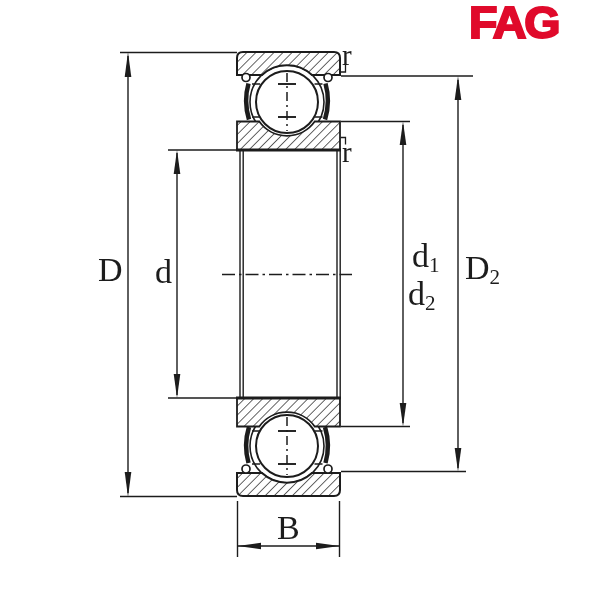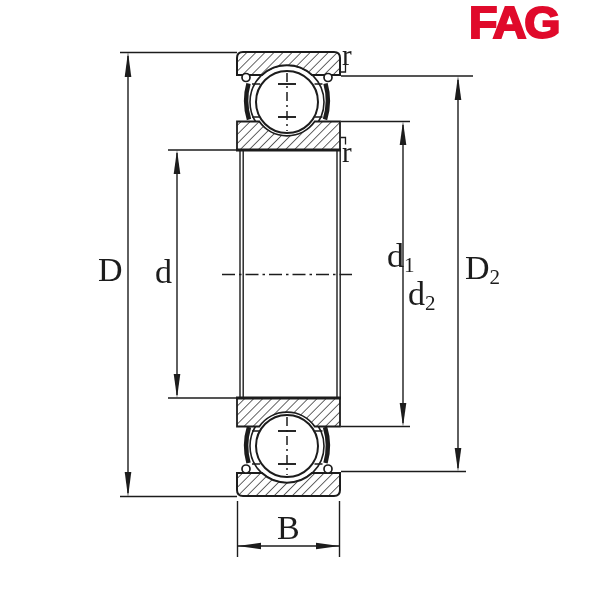--- a/index.html
+++ b/index.html
@@ -127,21 +127,21 @@
           <path d="M345.5,144.5 V137.5 H340.5"></path>
         </g>
       </g>
     </g>
   </svg>
 
   <span class="dim-label" style="left:98px;top:253px"><span>D</span><span class="sub"></span></span>
 
   <span class="dim-label" style="left:155px;top:255px"><span>d</span><span class="sub"></span></span>
 
-  <span class="dim-label" style="left:387px;top:239px"><span>d</span><span class="sub">1</span></span>
+  <span class="dim-label" style="left:412px;top:239px"><span>d</span><span class="sub">1</span></span>
 
   <span class="dim-label" style="left:408px;top:277px"><span>d</span><span class="sub">2</span></span>
 
   <span class="dim-label" style="left:465px;top:251px"><span>D</span><span class="sub">2</span></span>
 
   <span class="dim-label" style="left:277px;top:511px"><span>B</span><span class="sub"></span></span>
 
   <span class="dim-label r-label" style="left:342px;top:41px">r</span>
 
   <span class="dim-label r-label" style="left:342px;top:138px">r</span>

